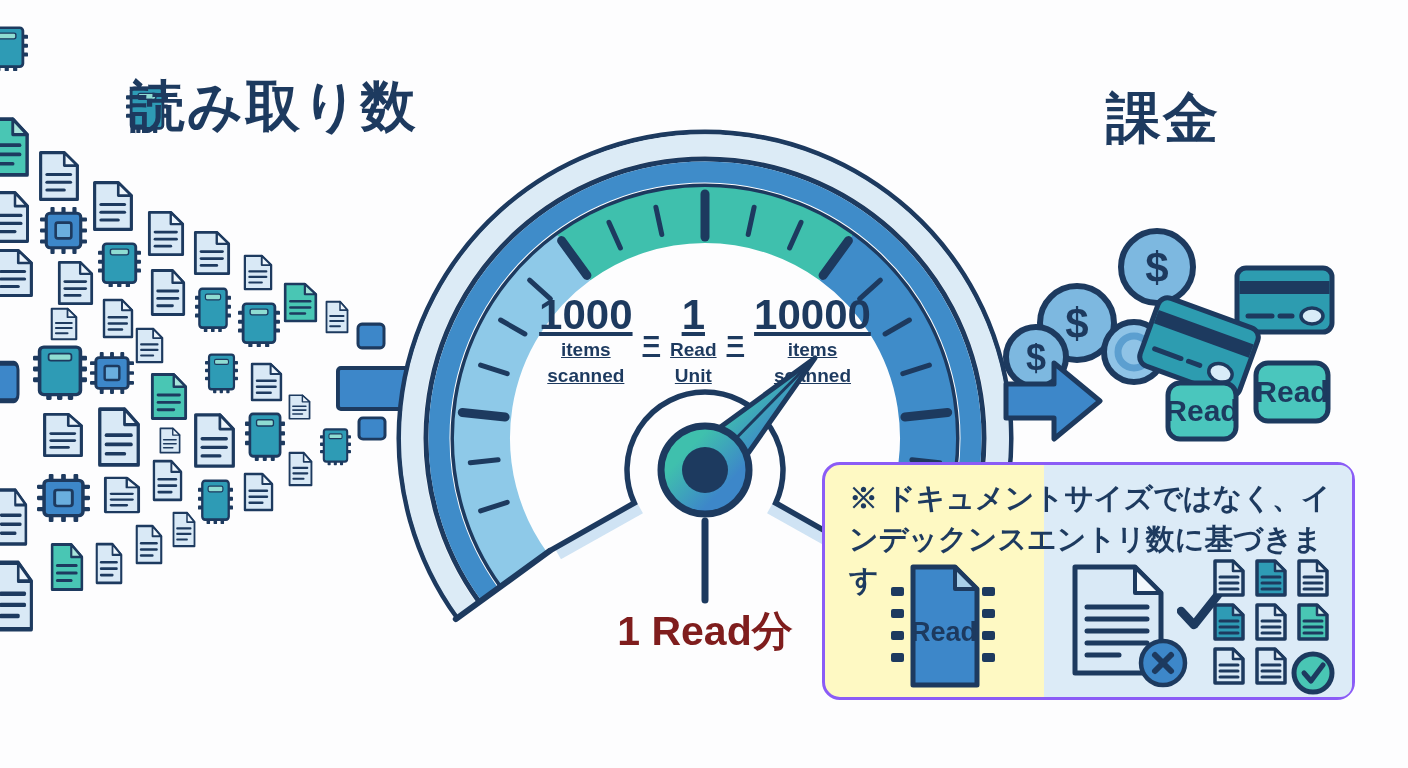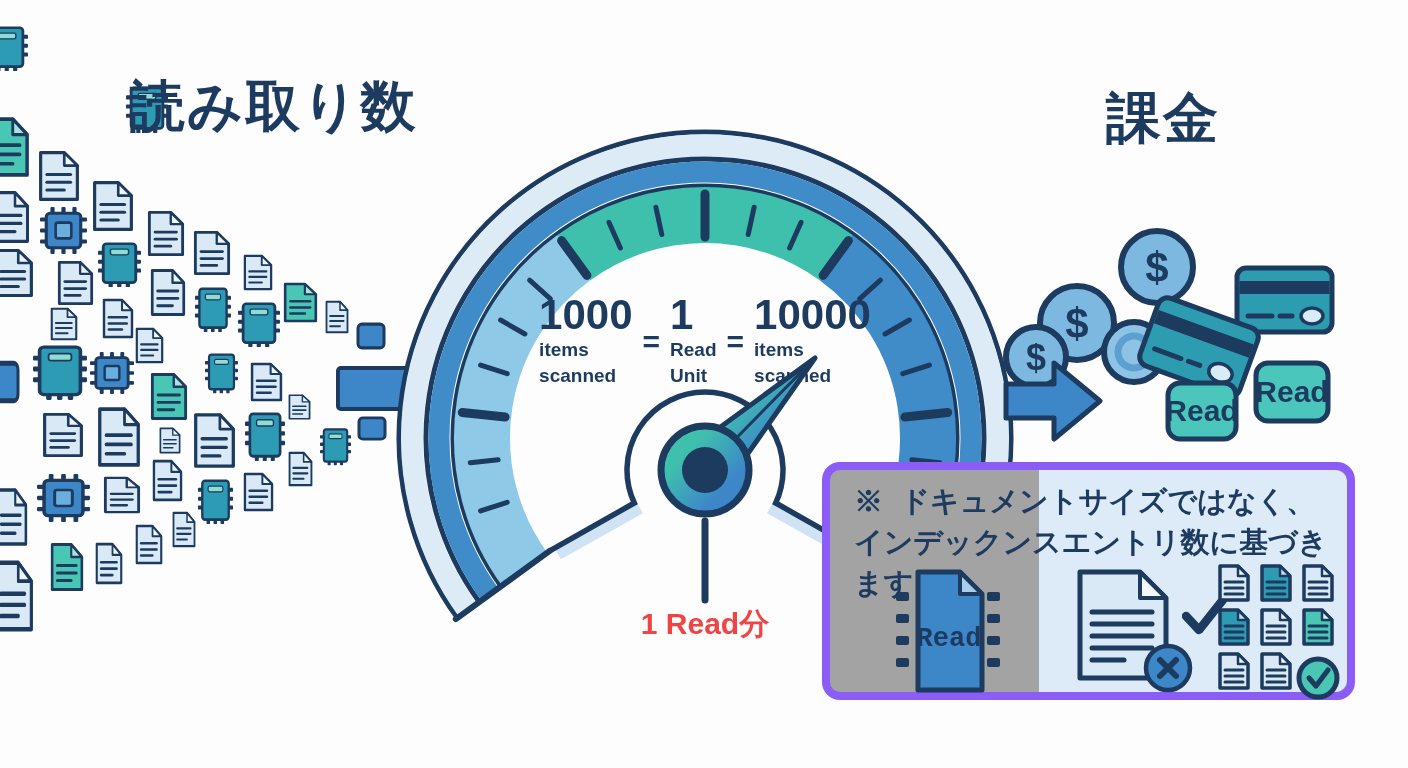--- a/index.html
+++ b/index.html
@@ -11,32 +11,32 @@
   .title{position:absolute;font-weight:800;color:#1d3a5f;z-index:3;letter-spacing:2px;}
   .title-left{left:130px;top:70px;font-size:55px;}
   .title-right{left:1106px;top:82px;font-size:55px;}
   #scatter{z-index:1;}
   #gauge{z-index:2;}
   #billing{z-index:2;}
   #needleLayer{z-index:4;}
   .eq-row{
     position:absolute;left:520px;top:294px;width:370px;z-index:3;
     display:flex;justify-content:center;align-items:flex-start;gap:10px;
-    color:#1d3a5f;
+    color:#1d3a5f;text-align:center;text-decoration:underline;
   }
   .eq-val{font-size:42px;font-weight:800;line-height:1;}
   .eq-sub{font-size:19px;font-weight:700;line-height:1.28;margin-top:2px;}
   .eq-eq{font-size:30px;font-weight:800;margin-top:31px;}
   .pointer-label{
     position:absolute;left:530px;top:604px;width:350px;z-index:3;
-    text-align:center;font-size:30px;font-weight:800;color:#ef4444;
+    text-align:center;font-size:41px;font-weight:800;color:#7f1d1d;
   }
   .note-box{
     position:absolute;left:822px;top:462px;width:533px;height:238px;z-index:6;
-    box-sizing:border-box;border:8px solid #8b5cf6;border-radius:18px;background:#a3a3a3;font-family:Liberation Mono, monospace;
+    box-sizing:border-box;border:3px solid #8b5cf6;border-radius:18px;background:#fef9c3;
   }
   .note-panel{
     position:absolute;right:0;top:0;bottom:0;width:308px;
     background:#dcebf7;border-radius:0 12px 12px 0;
   }
   .note-text{
     position:absolute;left:24px;top:13px;width:486px;z-index:2;
     font-size:29px;font-weight:800;line-height:1.42;color:#1d3a5f;
   }
   .note-icon{position:absolute;z-index:2;}

